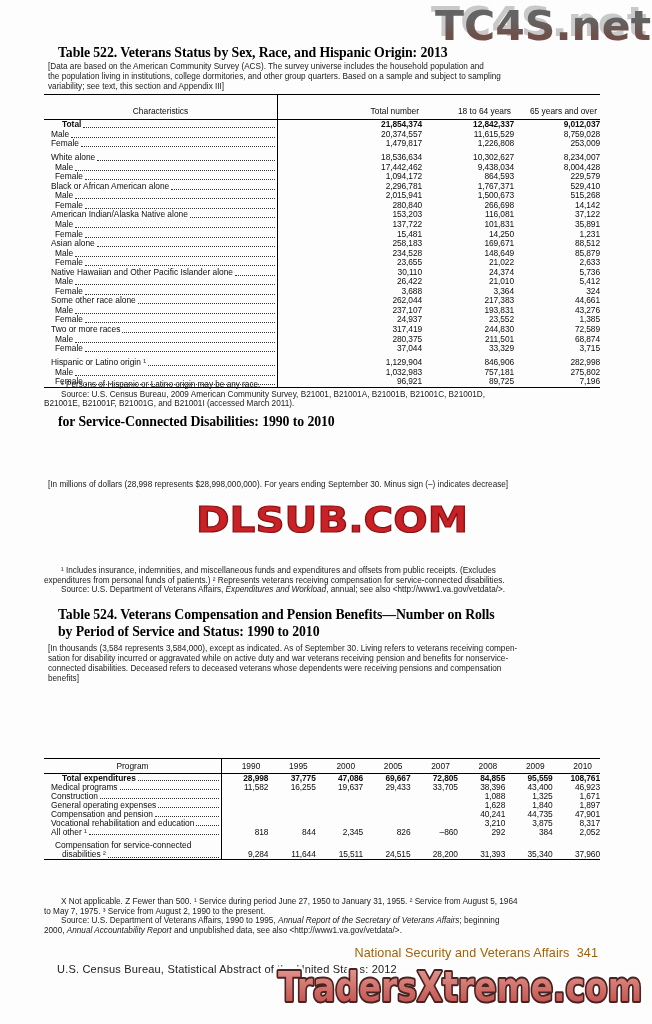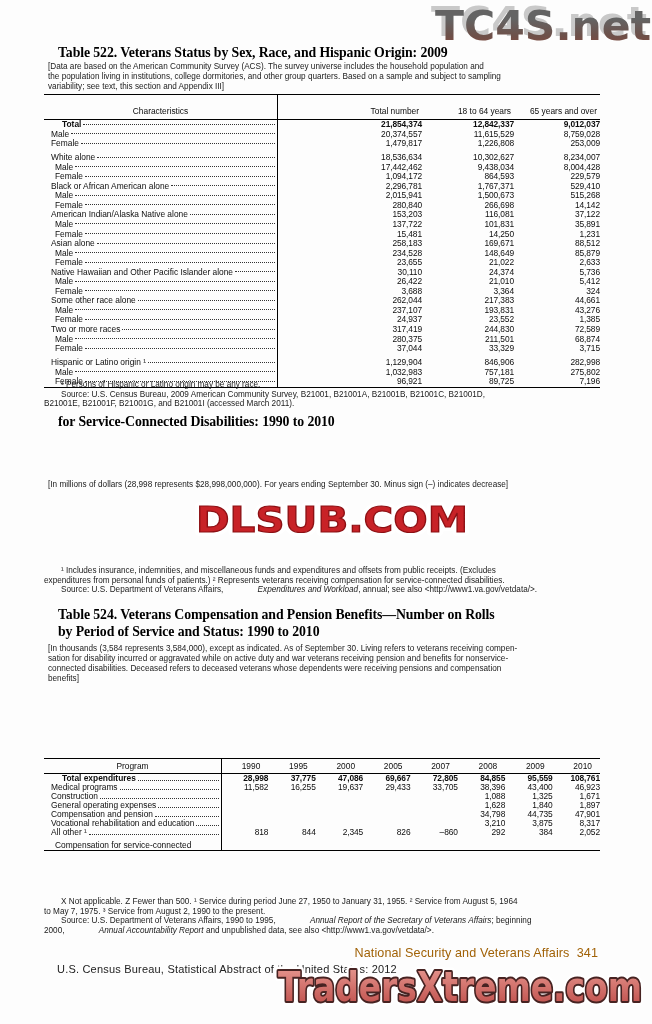--- a/index.html
+++ b/index.html
@@ -8,41 +8,41 @@
   .abs{position:absolute;}
   .line{white-space:nowrap;}
   
   .ttl{font-family:"Liberation Serif",serif;font-weight:700;font-size:13.8px;line-height:17px;
        color:#000;letter-spacing:-0.1px;}
   
   .note{font-size:8.2px;line-height:10px;color:#1a1a1a;}
   
   .fn{font-size:8.2px;line-height:9.6px;color:#1a1a1a;}
   .ind{padding-left:17px;}
-  .fn i{font-style:italic;margin-left:32px;}
+  .fn i{font-style:italic;}
   
   .tbl{position:relative;width:556px;border-top:1.6px solid #000;border-bottom:1.6px solid #000;
        font-size:8.4px;color:#0d0d0d;}
   .vline{position:absolute;top:0;bottom:0;width:1px;background:#000;}
   .thead{display:flex;border-bottom:1px solid #000;align-items:flex-end;}
   .hc{text-align:center;}
   .trow{display:flex;}
   .trow.b{font-weight:700;}
   .gap{margin-top:4.5px;}
   .lab{display:flex;overflow:hidden;padding-left:7px;align-items:flex-end;}
   .lab span{white-space:nowrap;}
   .i1 > span{padding-left:4px;}
   .i2 > span{padding-left:11px;}
   .dots{flex:1;border-bottom:1.2px dotted #333;margin:0 2px 1.5px 2px;min-width:4px;}
   .val{text-align:right;letter-spacing:-0.1px;}
   
   .t522 .trow,.t522 .thead{line-height:9.55px;}
   .t522 .thead{height:17px;padding-bottom:2px;box-sizing:border-box;margin-top:8px;}
   .t522 .vline{left:233px;}
-  .t522 .lab{width:226px;align-items:center;}
+  .t522 .lab{width:226px;}
   .t522 .hlab{width:233px;}
   .t522 .val:nth-child(2),.t522 .hc:nth-child(2){width:145px;}
   .t522 .val:nth-child(3),.t522 .hc:nth-child(3){width:92px;}
   .t522 .val:nth-child(4),.t522 .hc:nth-child(4){width:86px;}
   .t522 .hc{text-align:right;padding-right:3px;box-sizing:border-box;}
   .t522 .hlab{text-align:center;padding-right:0;}
   
   .t523 .trow,.t523 .thead{line-height:9px;}
   .t523 .thead{height:15px;padding-bottom:2px;box-sizing:border-box;align-items:flex-end;}
   .t523 .vline{left:177px;}
@@ -52,21 +52,21 @@
   .t523 .hy{text-align:right;padding-right:8px;box-sizing:border-box;}
   
   .sect{font-size:12.6px;color:#a16207;letter-spacing:0.1px;}
   .credit{font-size:11px;color:#222;letter-spacing:0.2px;}
   svg text{font-family:"DejaVu Sans",sans-serif;}
 </style>
 </head>
 <body>
 
 <div class="abs ttl" style="left:58px;top:44px;">
-  <div class="line">Table 522. Veterans Status by Sex, Race, and Hispanic Origin: 2009</div>
+  <div class="line">Table 522. Veterans Status by Sex, Race, and Hispanic Origin: 2013</div>
 </div>
 <div class="abs note" style="left:48px;top:62px;">
   <div class="line">[Data are based on the American Community Survey (ACS). The survey universe includes the household population and</div>
   <div class="line">the population living in institutions, college dormitories, and other group quarters. Based on a sample and subject to sampling</div>
   <div class="line">variability; see text, this section and Appendix III]</div>
 </div>
 
 <div class="abs tbl t522" style="left:44px;top:94px;">
   <div class="vline"></div>
   <div class="thead">
@@ -408,21 +408,21 @@
       <div class="trow">
         <div class="lab i0">
           <span>Compensation and pension</span>
           <span class="dots"></span>
         </div>
         <div class="val"></div>
         <div class="val"></div>
         <div class="val"></div>
         <div class="val"></div>
         <div class="val"></div>
-        <div class="val">34,798</div>
+        <div class="val">40,241</div>
         <div class="val">44,735</div>
         <div class="val">47,901</div>
       </div>
       <div class="trow">
         <div class="lab i0">
           <span>Vocational rehabilitation and education</span>
           <span class="dots"></span>
         </div>
         <div class="val"></div>
         <div class="val"></div>
@@ -444,20 +444,34 @@
         <div class="val">826</div>
         <div class="val">–860</div>
         <div class="val">292</div>
         <div class="val">384</div>
         <div class="val">2,052</div>
       </div>
       <div class="trow gap">
         <div class="lab i1">
           <span>Compensation for service-connected</span>
         </div>
+      </div>
+      <div class="trow">
+        <div class="lab i2">
+          <span>disabilities ²</span>
+          <span class="dots"></span>
+        </div>
+        <div class="val">9,284</div>
+        <div class="val">11,644</div>
+        <div class="val">15,511</div>
+        <div class="val">24,515</div>
+        <div class="val">28,200</div>
+        <div class="val">31,393</div>
+        <div class="val">35,340</div>
+        <div class="val">37,960</div>
       </div>
     </div>
 </div>
 
 <div class="abs fn" style="left:44px;top:566px;">
   <div class="line ind">¹ Includes insurance, indemnities, and miscellaneous funds and expenditures and offsets from public receipts. (Excludes</div>
   <div class="line">expenditures from personal funds of patients.) ² Represents veterans receiving compensation for service-connected disabilities.</div>
   <div class="line ind"><span>Source: U.S. Department of Veterans Affairs, </span><i>Expenditures and Workload</i><span>, annual; see also &lt;http://www1.va.gov/vetdata/&gt;.</span></div>
 </div>
 

